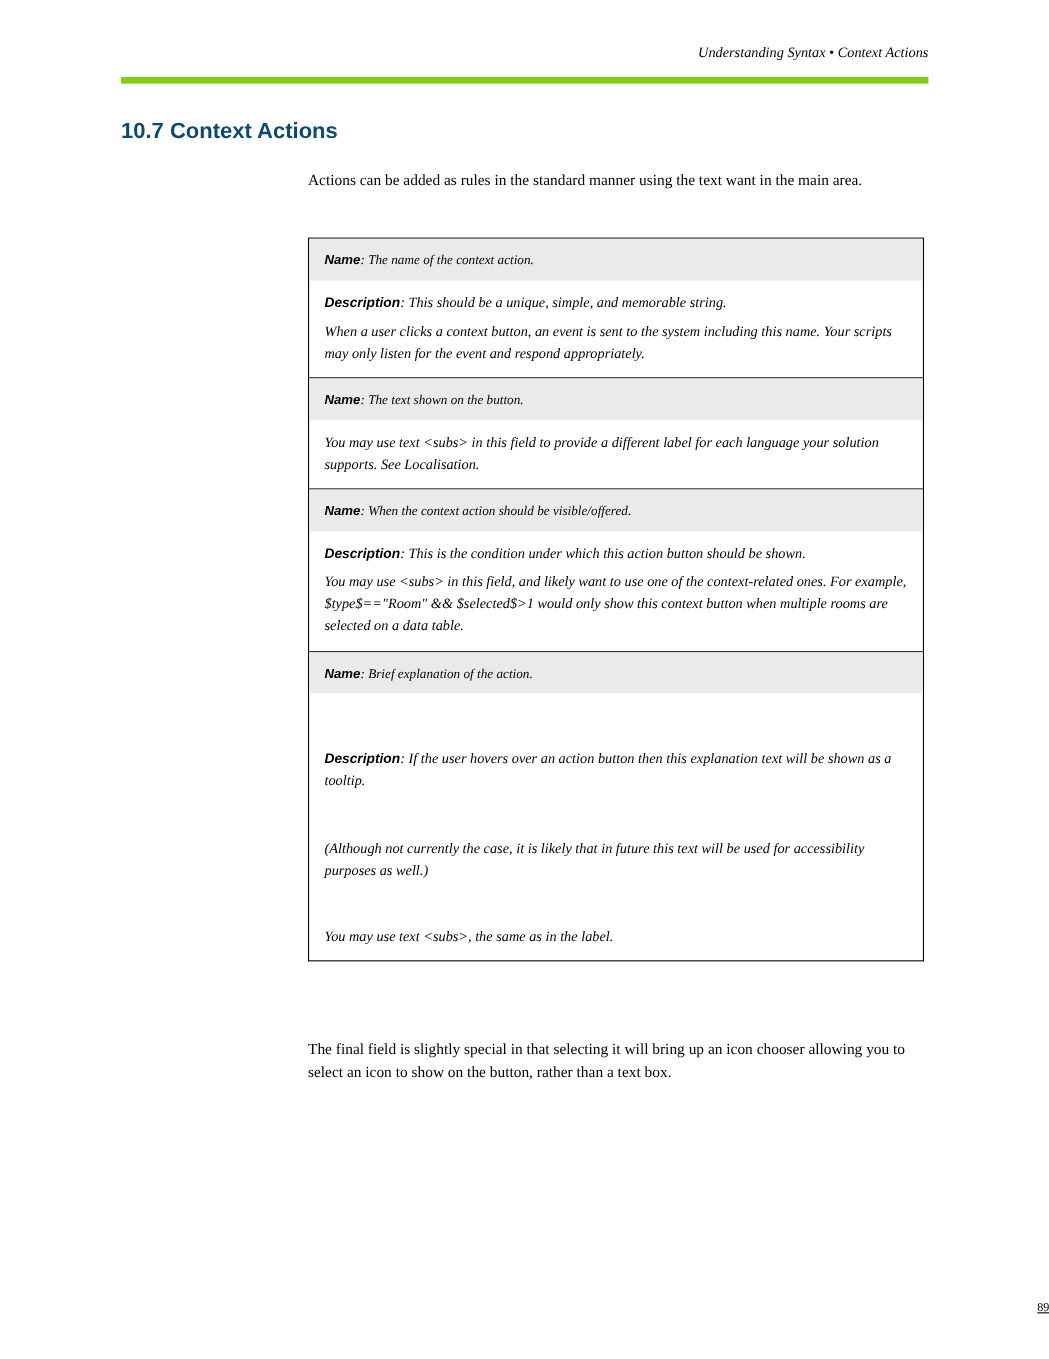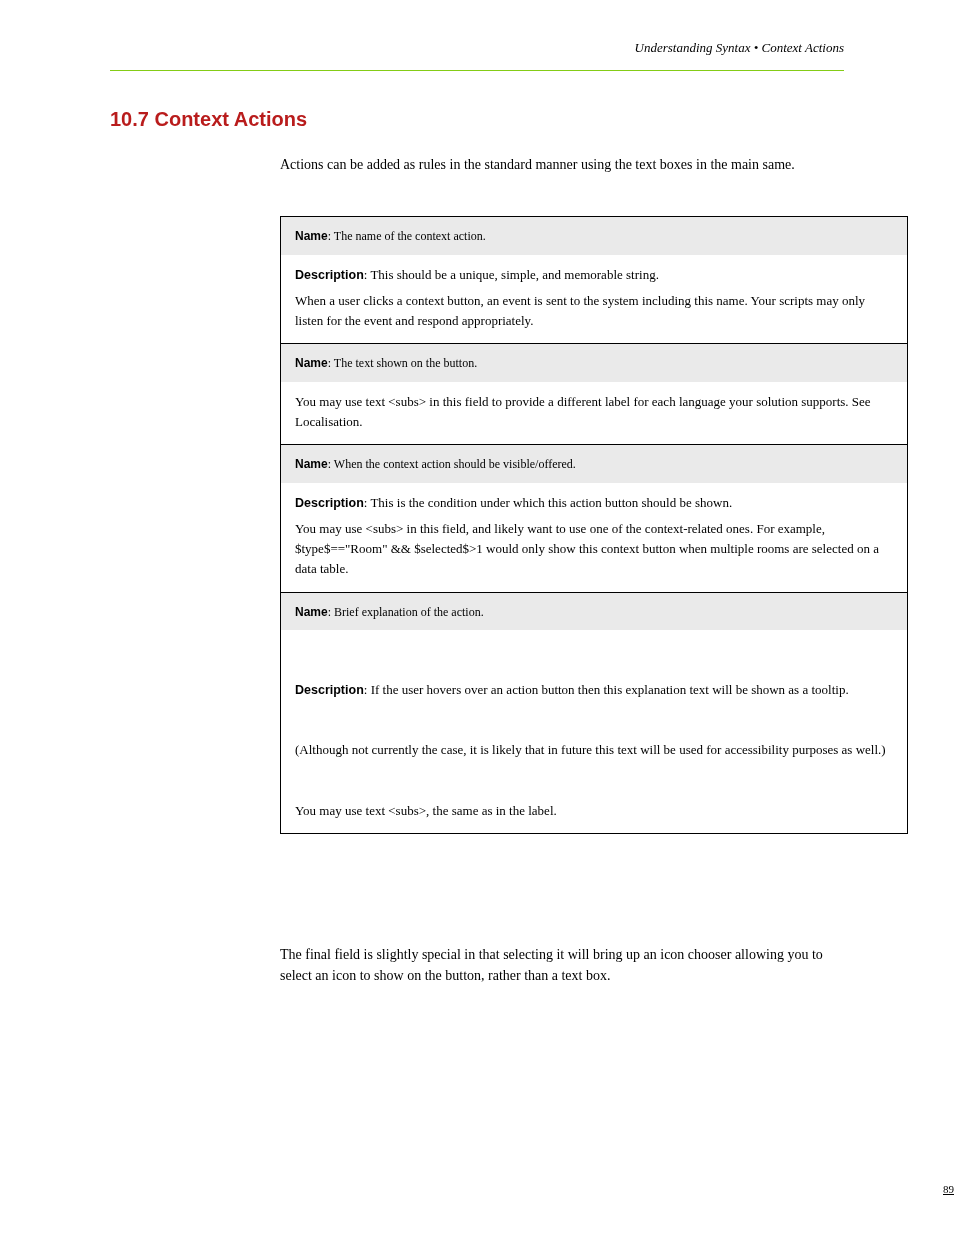--- a/index.html
+++ b/index.html
@@ -14,56 +14,57 @@
     height: 1235px;
     position: relative;
     box-sizing: border-box;
   }
   .header-area {
     position: absolute;
     left: 110px;
     right: 110px;
     top: 34px;
     height: 36px;
-    border-bottom: 1px solid #84cc16;
+    border-bottom: 6px solid #84cc16;
   }
   .header-text {
     position: absolute;
     right: 0;
     top: 6px;
     font-size: 13px;
     font-style: italic;
     font-family: "Times New Roman", Times, serif;
   }
   .section-heading {
     position: absolute;
     left: 110px;
     top: 108px;
     font-family: Helvetica, Arial, sans-serif;
     font-weight: 700;
     font-size: 20px;
-    color: #b91c1c;
+    color: #0c4a6e;
   }
   .intro-text {
     position: absolute;
     left: 280px;
     right: 114px;
     top: 154px;
     font-family: "Times New Roman", Times, serif;
     font-size: 14px;
     line-height: 1.5;
   }
   .table-wrap {
     position: absolute;
     left: 280px;
     top: 216px;
-    width: 628px;
+    width: 560px;
     border: 1px solid #000000;
     box-sizing: border-box;
     font-family: "Times New Roman", Times, serif;
+    font-style: italic;
   }
   .block {
     box-sizing: border-box;
   }
   .block + .block {
     border-top: 1px solid #000000;
   }
   .block-head {
     background: #eaeaea;
     padding: 12px 14px 10px 14px;
@@ -112,21 +113,21 @@
 </head>
 <body>
 
 <div class="page">
   <div class="header-area">
     <span class="header-text">Understanding Syntax • Context Actions</span>
   </div>
 
   <div class="section-heading">10.7 Context Actions</div>
 
-  <div class="intro-text">Actions can be added as rules in the standard manner using the text boxes in the main same.</div>
+  <div class="intro-text">Actions can be added as rules in the standard manner using the text want in the main area.</div>
 
   <div class="table-wrap">
 
     <div class="block">
       <div class="block-head">
         <span class="label">Name</span><span class="colon">: </span><span>The name of the context action.</span>
       </div>
       <div class="block-body">
         <p><span class="label">Description</span><span class="colon">: </span><span>This should be a unique, simple, and memorable string.</span></p>
         <p>When a user clicks a context button, an event is sent to the system including this name. Your scripts may only listen for the event and respond appropriately.</p>

